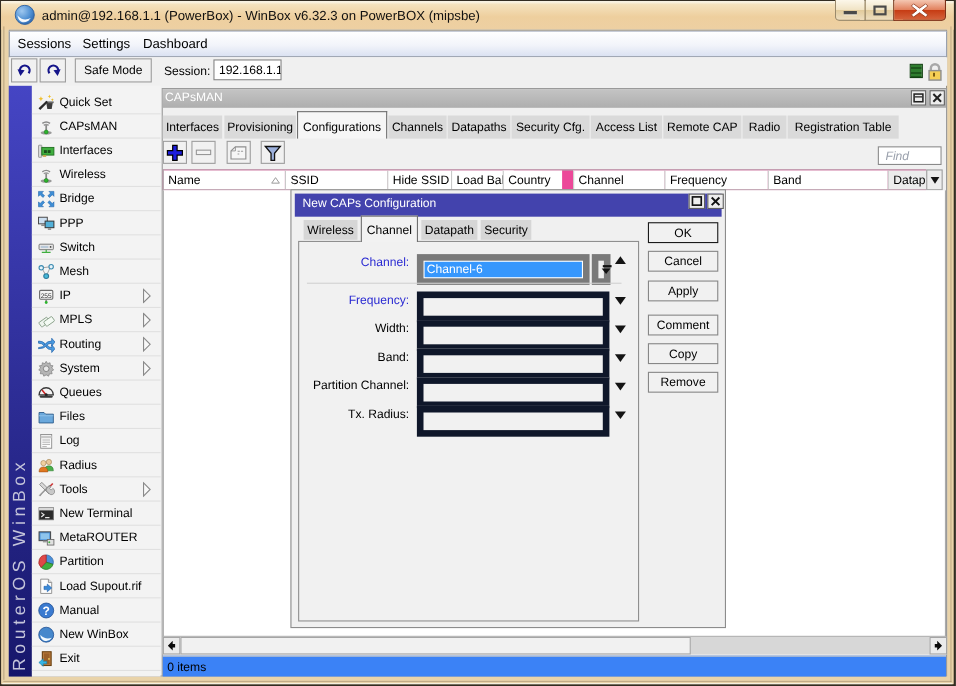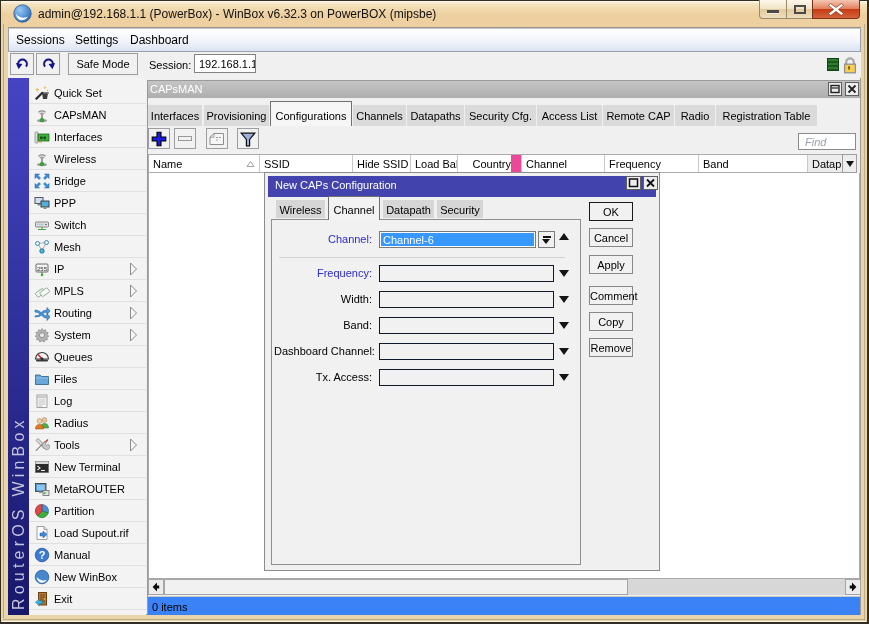--- a/index.html
+++ b/index.html
@@ -60,23 +60,23 @@
 
 
 #dlg { position:absolute; left:264px; top:172px; width:396px; height:399px; background:#f0f0f0; border:1px solid #8c8c8c; }
 #dlg-title { position:absolute; left:3px; top:3px; width:388px; height:21px; background:#4343ad; color:#fff; padding:3px 0 0 7px; }
 .dbtn { position:absolute; top:3px; width:15px; height:14px; background:#ededed; border:1px solid #5f5f5f; }
 .dtab { position:absolute; top:4px; height:18px; background:#d6d6d6; padding:4px 0 0 0; text-align:center; z-index:1; }
 .dtab.active { top:0; height:24px; background:#f2f2f2; z-index:3; padding-top:7px; border:1px solid #707070; border-bottom:none; }
 #dlg-page { position:absolute; left:6px; top:46px; width:310px; height:346px; background:#f1f1f1; border:1px solid #8f8f8f; }
 .flabel { position:absolute; left:2px; width:98px; text-align:right; white-space:nowrap; }
 .blue { color:#2a2ad2; }
-.combo { position:absolute; left:107px; width:175px; height:17px; background:#f1f1f1; border:1px solid #0f172a; }
+.combo { position:absolute; left:107px; width:175px; height:28px; background:#f1f1f1; border:6px solid #0f172a; }
 .darr { position:absolute; left:287px; width:0; height:0; border-left:5.5px solid transparent; border-right:5.5px solid transparent; border-top:7px solid #141414; }
-.dbutton { position:absolute; left:324px; width:44px; height:19px; background:#f1f1f1; border:1px solid #878787; text-align:center; padding-top:3px; }
+.dbutton { position:absolute; left:324px; width:64px; height:19px; background:#f1f1f1; border:1px solid #878787; text-align:center; padding-top:3px; }
 </style>
 </head>
 <body>
 <div id="frame"></div>
 <div id="tbar"></div>
 <div id="botline"></div>
 <div id="client"></div>
 <div class="abs" style="left:3px;top:24px;width:1px;height:594px;background:rgba(100,84,55,0.35)"></div>
 <div class="abs" style="left:864px;top:24px;width:1px;height:596px;background:rgba(100,84,55,0.3)"></div>
 <div class="abs" style="left:3px;top:619px;width:862px;height:1px;background:rgba(100,84,55,0.3)"></div>
@@ -419,21 +419,21 @@
     </div>
     <div id="find">Find</div>
   </div>
   <div id="thead">
       <div class="col" style="left: 0px; width: 110px; border-left: none;">Name <svg style="position:absolute;left:97px;top:5px" width="9" height="8" viewBox="0 0 9 8">
           <path d="M4.5 1.5 L8 6.5 L1 6.5 z" fill="#fff" stroke="#9a9a9a" stroke-width="0.9"></path>
         </svg></div>
       <div class="col" style="left: 110px; width: 93px;">SSID</div>
       <div class="col" style="left: 203px; width: 58px;">Hide SSID</div>
       <div class="col" style="left: 261px; width: 57px;">Load Bal...</div>
-      <div class="col" style="left: 308px; width: 54px; text-align: right;">Country</div>
+      <div class="col" style="left: 308px; width: 54px;">Country</div>
       <div class="col" style="left: 372px; width: 83px;">Channel</div>
       <div class="col" style="left: 455px; width: 94px;">Frequency</div>
       <div class="col" style="left: 549px; width: 109px;">Band</div>
       <div class="col" style="left: 658px; width: 35px; background: rgb(236, 236, 236);">Datap</div>
     </div>
   <div id="hdrop">
       <div class="abs" style="left:3px;top:6px;width:0;height:0;border-left:4.5px solid transparent;border-right:4.5px solid transparent;border-top:6px solid #141414"></div>
     </div>
   <div id="tbody"></div>
   <div id="hscroll">
@@ -489,25 +489,25 @@
     <div class="darr" style="top:50px"></div>
 
     <div class="flabel" style="top:73px">Width:</div>
     <div class="combo" style="top:71px"></div>
     <div class="darr" style="top:76px"></div>
 
     <div class="flabel" style="top:99px">Band:</div>
     <div class="combo" style="top:97px"></div>
     <div class="darr" style="top:102px"></div>
 
-    <div class="flabel" style="top:125px">Dashboard Channel:</div>
+    <div class="flabel" style="top:125px">Partition Channel:</div>
     <div class="combo" style="top:123px"></div>
     <div class="darr" style="top:128px"></div>
 
-    <div class="flabel" style="top:151px">Tx. Access:</div>
+    <div class="flabel" style="top:151px">Tx. Radius:</div>
     <div class="combo" style="top:149px"></div>
     <div class="darr" style="top:154px"></div>
   </div>
   <div class="dbutton" style="top:29px;border:1px solid #1a1a1a">OK</div>
   <div class="dbutton" style="top:55px">Cancel</div>
   <div class="dbutton" style="top:82px">Apply</div>
   <div class="dbutton" style="top:113px">Comment</div>
   <div class="dbutton" style="top:139px">Copy</div>
   <div class="dbutton" style="top:165px">Remove</div>
 </div>

